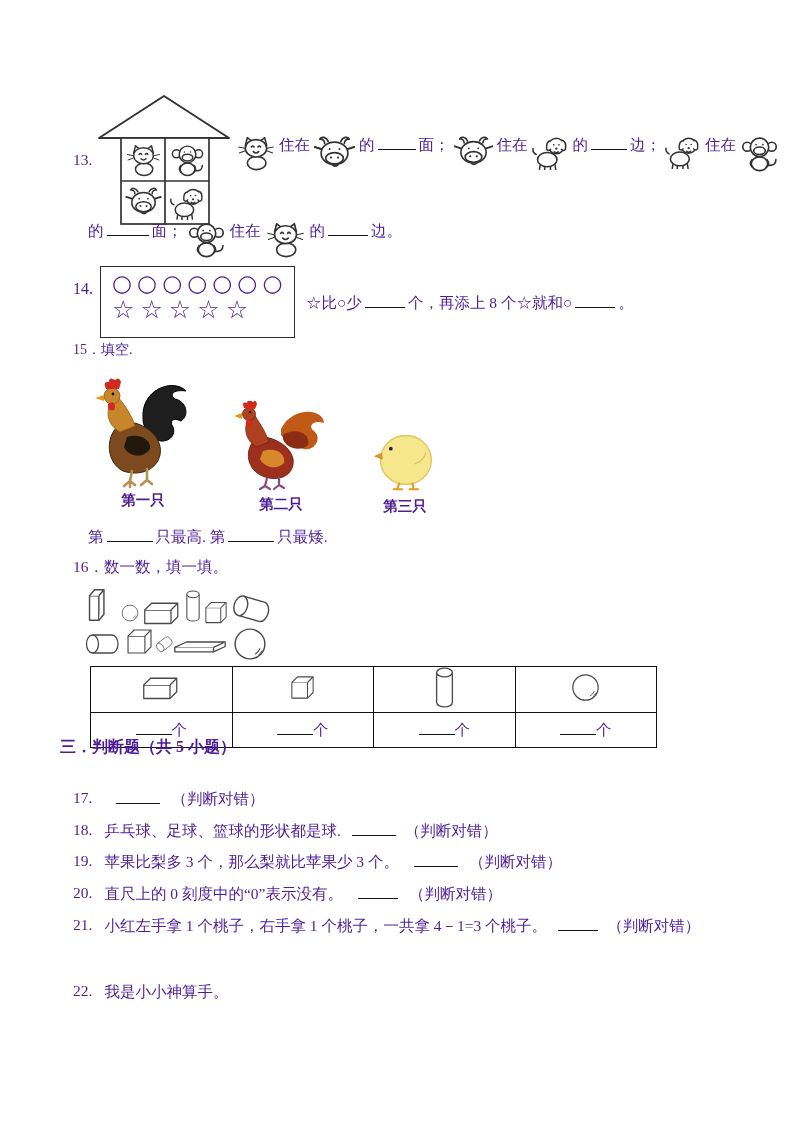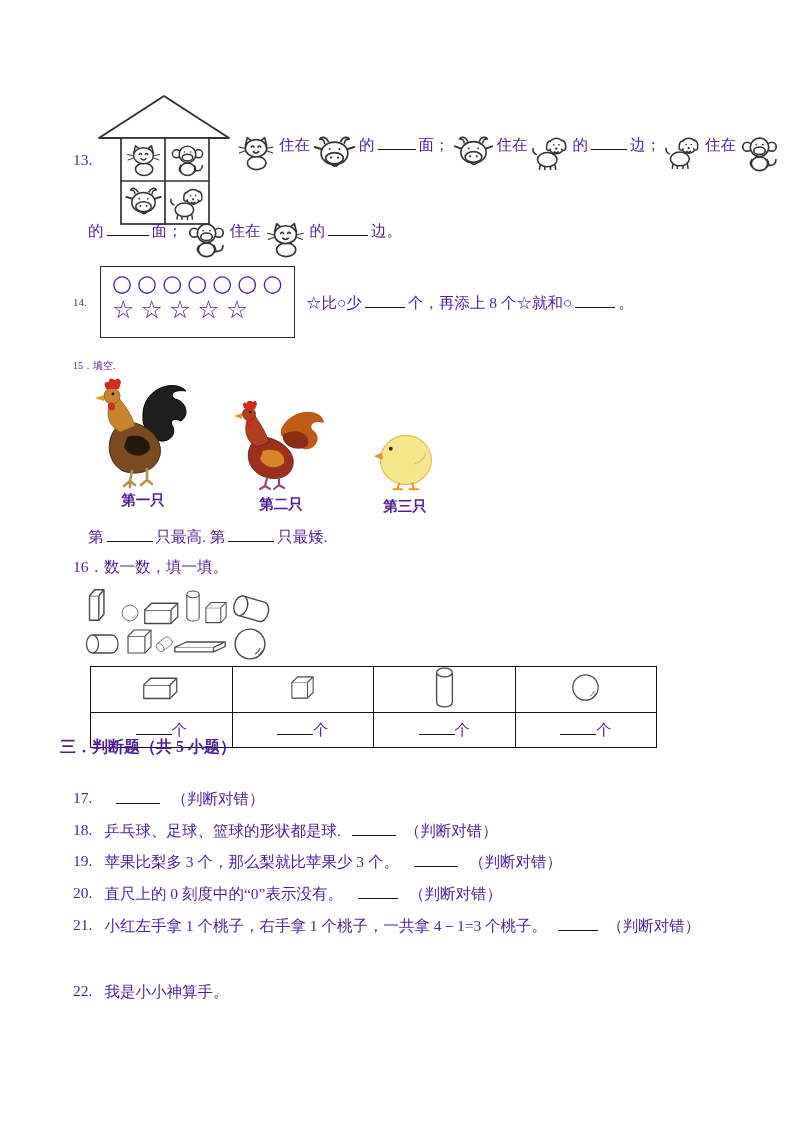--- a/index.html
+++ b/index.html
@@ -185,34 +185,34 @@
       </svg>
     <span>住在</span>
     <svg class="ani" width="43" height="37" viewBox="0 0 60 54">
         <use href="#sy-cat"></use>
       </svg>
     <span>的</span>
     <span class="blank" style="width:40px"></span>
     <span>边。</span>
   </div>
 
-  <span class="abs" style="left:73px;top:296px;font-size:11px">14.</span>
+  <span class="abs" style="left:73px;top:280px;font-size:16px">14.</span>
   <div class="abs" style="left:100px;top:266px;width:195px;height:72px;border:1.6px solid #2b2b2b;padding:3px 0 0 11px">
     <div class="glyphrow" style="font-size:23px;letter-spacing:5px">○○○○○○○</div>
     <div class="glyphrow" style="font-size:25px;letter-spacing:6px;margin-top:-3px">☆☆☆☆☆</div>
   </div>
   <div class="row" style="left:306px;top:293px">
     <span>☆比○少</span>
     <span class="blank" style="width:40px"></span>
     <span>个，再添上 8 个☆就和○</span>
     <span class="blank" style="width:40px"></span>
     <span>。</span>
   </div>
 
-  <span class="abs" style="left:73px;top:359px;font-size:10px">15．填空.</span>
+  <span class="abs" style="left:73px;top:341px;font-size:14px">15．填空.</span>
 
   <div class="fig" style="left:85px;top:377px;width:372px;height:142px">
     <svg style="left:2px;top:0" width="110" height="112" viewBox="0 0 110 112">
       <path d="M56 36 C58 10 88 2 99 14 C86 12 82 18 88 22 C99 24 103 38 94 44 C86 40 82 44 86 50 C90 60 78 68 68 62 C60 58 56 48 56 42 Z" fill="#1e1e1e" stroke="#000" stroke-width="1"></path>
       <path d="M30 50 C18 62 20 86 36 94 C54 100 70 92 73 78 C76 62 62 50 48 46 Z" fill="#7c4a1e" stroke="#3a2a12" stroke-width="1"></path>
       <path d="M40 60 C52 56 64 62 63 72 C56 82 42 80 37 70 Z" fill="#23180c"></path>
       <path d="M25 24 C18 34 20 48 33 55 L48 49 C44 36 36 26 31 20 Z" fill="#c8862c" stroke="#8a5a1a" stroke-width="0.8"></path>
       <circle cx="25" cy="19" r="8" fill="#c8862c" stroke="#8a5a1a" stroke-width="0.8"></circle>
       <path d="M19 12 Q15 4 22 5 Q22 -1 28 3 Q32 -1 34 5 L32 12 Z" fill="#cf2b1e"></path>
       <path d="M17 18 L8 21 L17 24 Z" fill="#df9a1e"></path>

